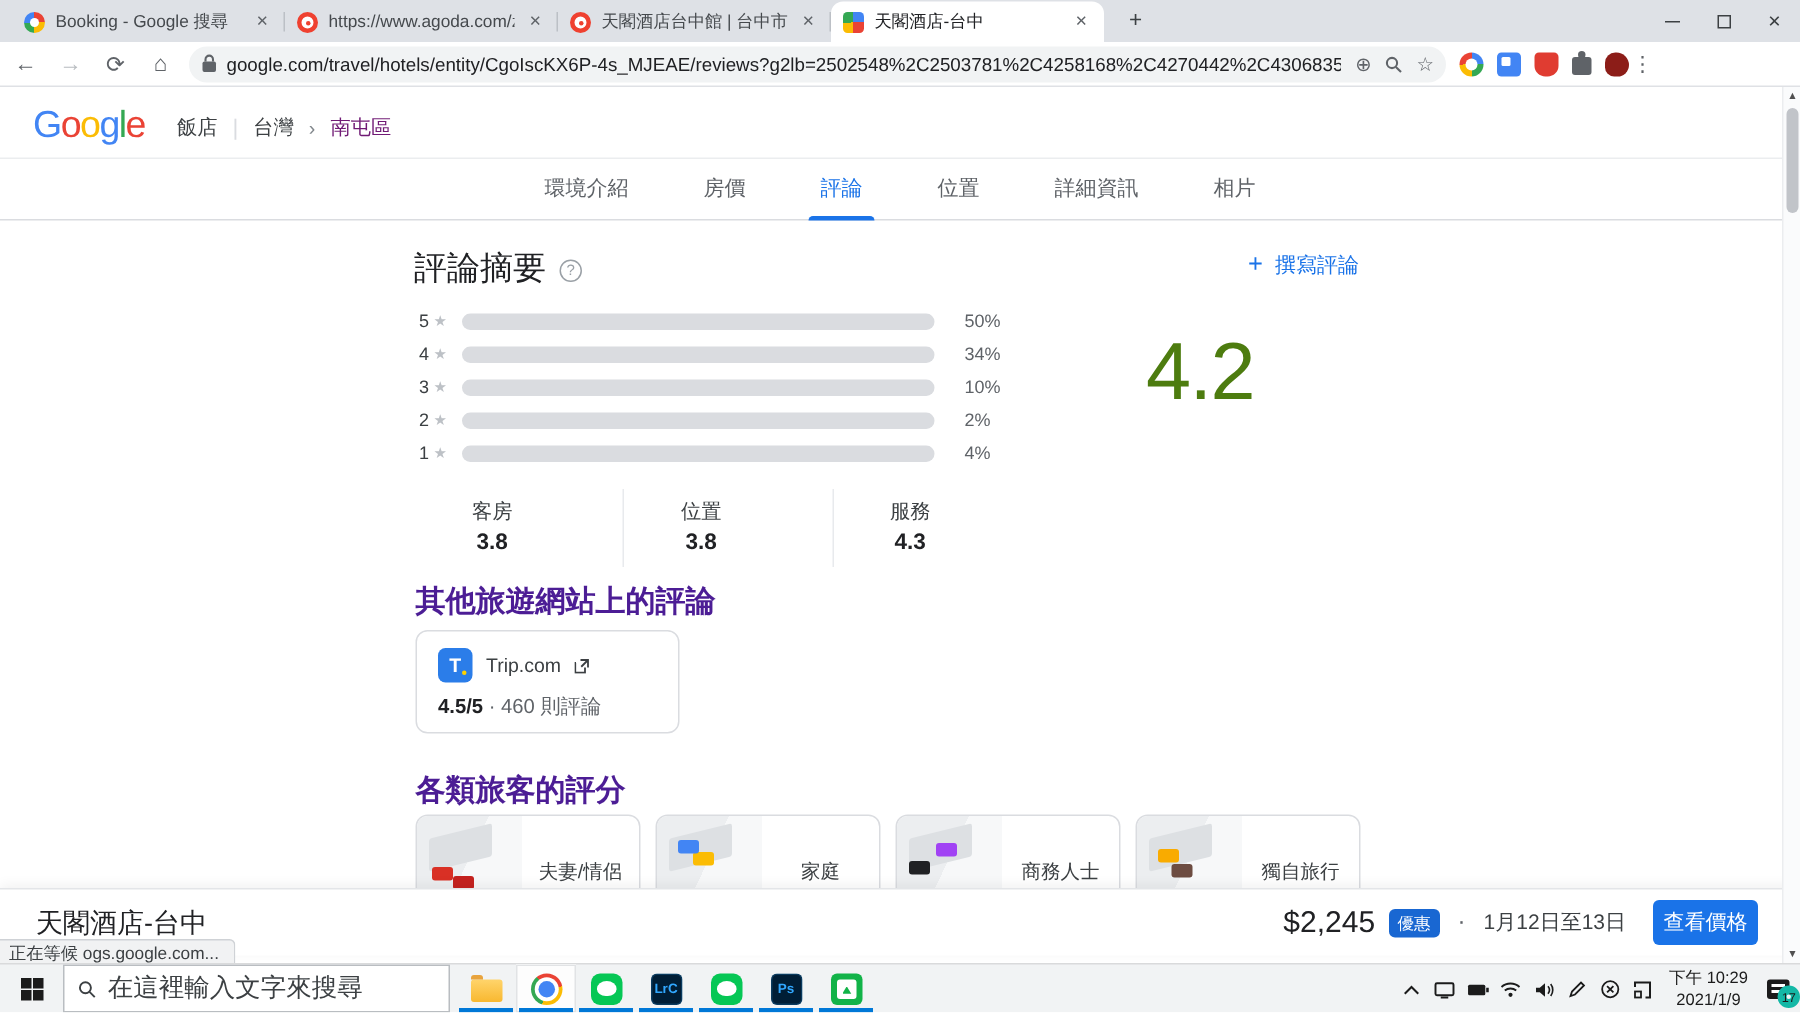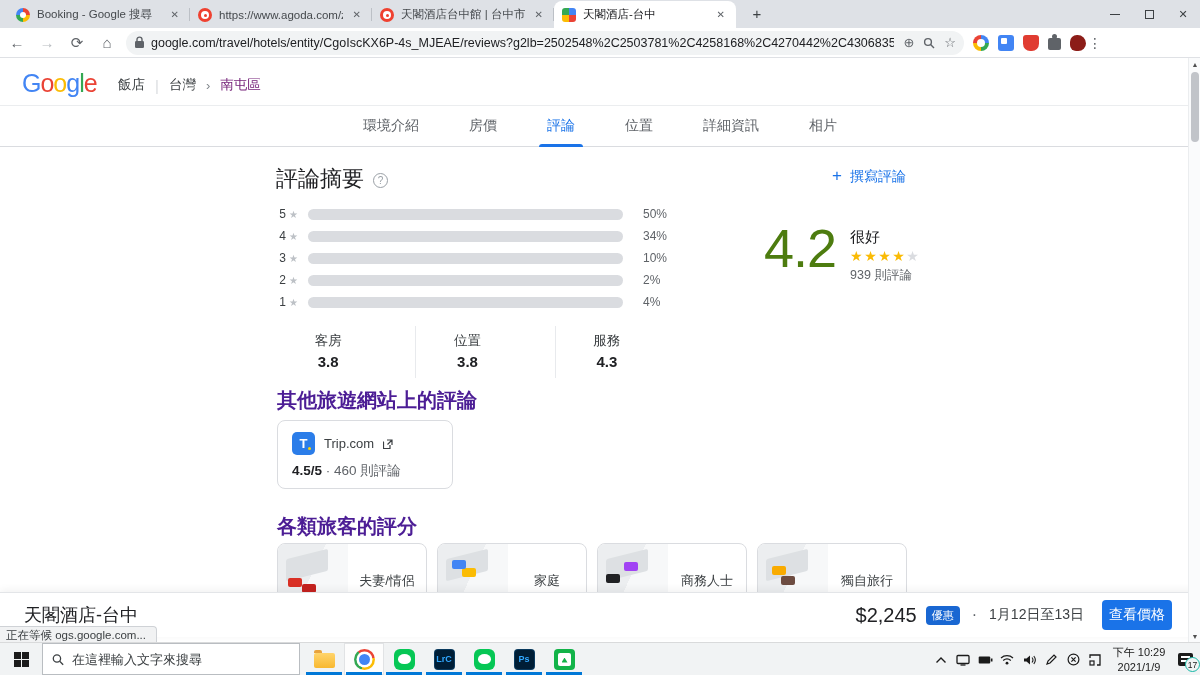--- a/index.html
+++ b/index.html
@@ -141,21 +141,21 @@
   .sb-up { top:0; } .sb-down { bottom:0; }
   .sb-thumb { position:absolute; left:2px; top:14px; width:8px; height:70px; background:#c1c4c9; border-radius:4px; }
 
   
   .taskbar { position:absolute; left:0; top:642px; width:100%; height:33px; background:#f1f3f4; border-top:1px solid #d9dadb; z-index:8;
              display:flex; align-items:stretch; }
   .start-btn { width:42px; display:flex; align-items:center; justify-content:center; }
   .win-logo { width:15px; height:15px; display:grid; grid-template-columns:7px 7px; grid-template-rows:7px 7px; gap:1px; }
   .win-logo span { background:#1b1b1b; }
   .tb-search { width:258px; background:#fff; border:1px solid #b9bdc1; display:flex; align-items:center; padding:0 9px; gap:8px; }
-  .tb-search input { border:none; outline:none; font-size:13px; width:100%; background:transparent; font-family:Liberation Sans, sans-serif; color:#3c4043; }
+  .tb-search input { border:none; outline:none; font-size:17px; width:100%; background:transparent; font-family:Liberation Sans, sans-serif; color:#3c4043; }
   .tb-search input::placeholder { color:#3c4043; }
   .tb-apps { display:flex; margin-left:4px; }
   .tb-app { width:40px; position:relative; display:flex; align-items:center; justify-content:center; }
   .tb-app::after { content:""; position:absolute; left:2px; right:2px; bottom:0; height:3px; background:#0078d7; }
   .tb-app.active-app { background:#fdfdfd; box-shadow:inset 0 0 0 1px #e1e3e5; }
   .ic-folder { width:21px; height:15px; background:linear-gradient(#ffd46b,#f8b830); border-radius:2px; position:relative; margin-top:2px; }
   .ic-folder::before { content:""; position:absolute; top:-3px; left:0; width:8px; height:3px; background:#e8a33d; border-radius:2px 2px 0 0; }
   .ic-chrome { width:21px; height:21px; border-radius:50%; background:conic-gradient(from -40deg,#ea4335 0 33%,#fbbc04 0 66%,#34a853 0); position:relative; }
   .ic-chrome::after { content:""; position:absolute; inset:5px; border-radius:50%; background:#4285f4; box-shadow:0 0 0 2.5px #fff; }
   .ic-line { width:21px; height:21px; border-radius:6px; background:#06c755; position:relative; }
@@ -164,21 +164,21 @@
               display:flex; align-items:center; justify-content:center; border:1px solid #31a8ff33; }
   .ic-photos { width:21px; height:21px; border-radius:4px; background:#12b348; position:relative; }
   .ic-photos::after { content:""; position:absolute; inset:4px; background:#fff; border-radius:2px; }
   .ic-photos::before { content:""; position:absolute; left:8px; top:9px; width:6px; height:5px; background:#12b348; z-index:1; clip-path:polygon(0 100%,50% 0,100% 100%); }
   .tray { position:absolute; right:0; top:0; height:33px; display:flex; align-items:center; }
   .tray-ic { width:22px; height:33px; display:flex; align-items:center; justify-content:center; color:#1b1b1b; }
   .tray-clock { width:62px; text-align:center; font-size:11px; color:#1b1b1b; line-height:1.3; margin-left:2px; }
   .tray-badge { width:30px; height:33px; position:relative; display:flex; align-items:center; justify-content:center; }
   .badge-ic { width:15px; height:13px; background:#1b1b1b; border-radius:2px; position:relative; }
   .badge-ic::after { content:""; position:absolute; left:3px; top:3px; right:3px; height:2px; background:#fff; box-shadow:0 4px 0 #fff; }
-  .badge-count { position:absolute; right:0px; bottom:4px; width:15px; height:15px; background:#f1f3f4; border:1px solid #14b8a6;
+  .badge-count { position:absolute; right:0px; bottom:4px; width:15px; height:15px; background:#f1f3f4; border:6px solid #14b8a6;
                  border-radius:50%; font-size:8.5px; color:#1b1b1b; display:flex; align-items:center; justify-content:center; }
 </style>
 </head>
 <body>
 
 <div class="screen">
 
   <div class="tabstrip">
     <div class="tabs">
       <div class="tab">
@@ -299,25 +299,20 @@
     <div class="hist-row">
       <span class="hist-num">1</span>
       <span class="hist-star">★</span>
       <span class="hist-track"><span class="hist-fill" style="width: 4%;"></span></span>
       <span class="hist-pct">4%</span>
     </div>
   </div>
 
   <div class="overall">
     <div class="overall-score">4.2</div>
-    <div class="overall-side">
-      <div class="overall-label">很好</div>
-      <div class="overall-stars"><span class="st-full">★★★★</span><span class="st-empty">★</span></div>
-      <div class="overall-count">939 則評論</div>
-    </div>
   </div>
 
   <div class="subratings">
     <div class="subr">
       <div class="subr-label">客房</div>
       <div class="subr-score">3.8</div>
     </div>
     <div class="subr">
       <div class="subr-label">位置</div>
       <div class="subr-score">3.8</div>

